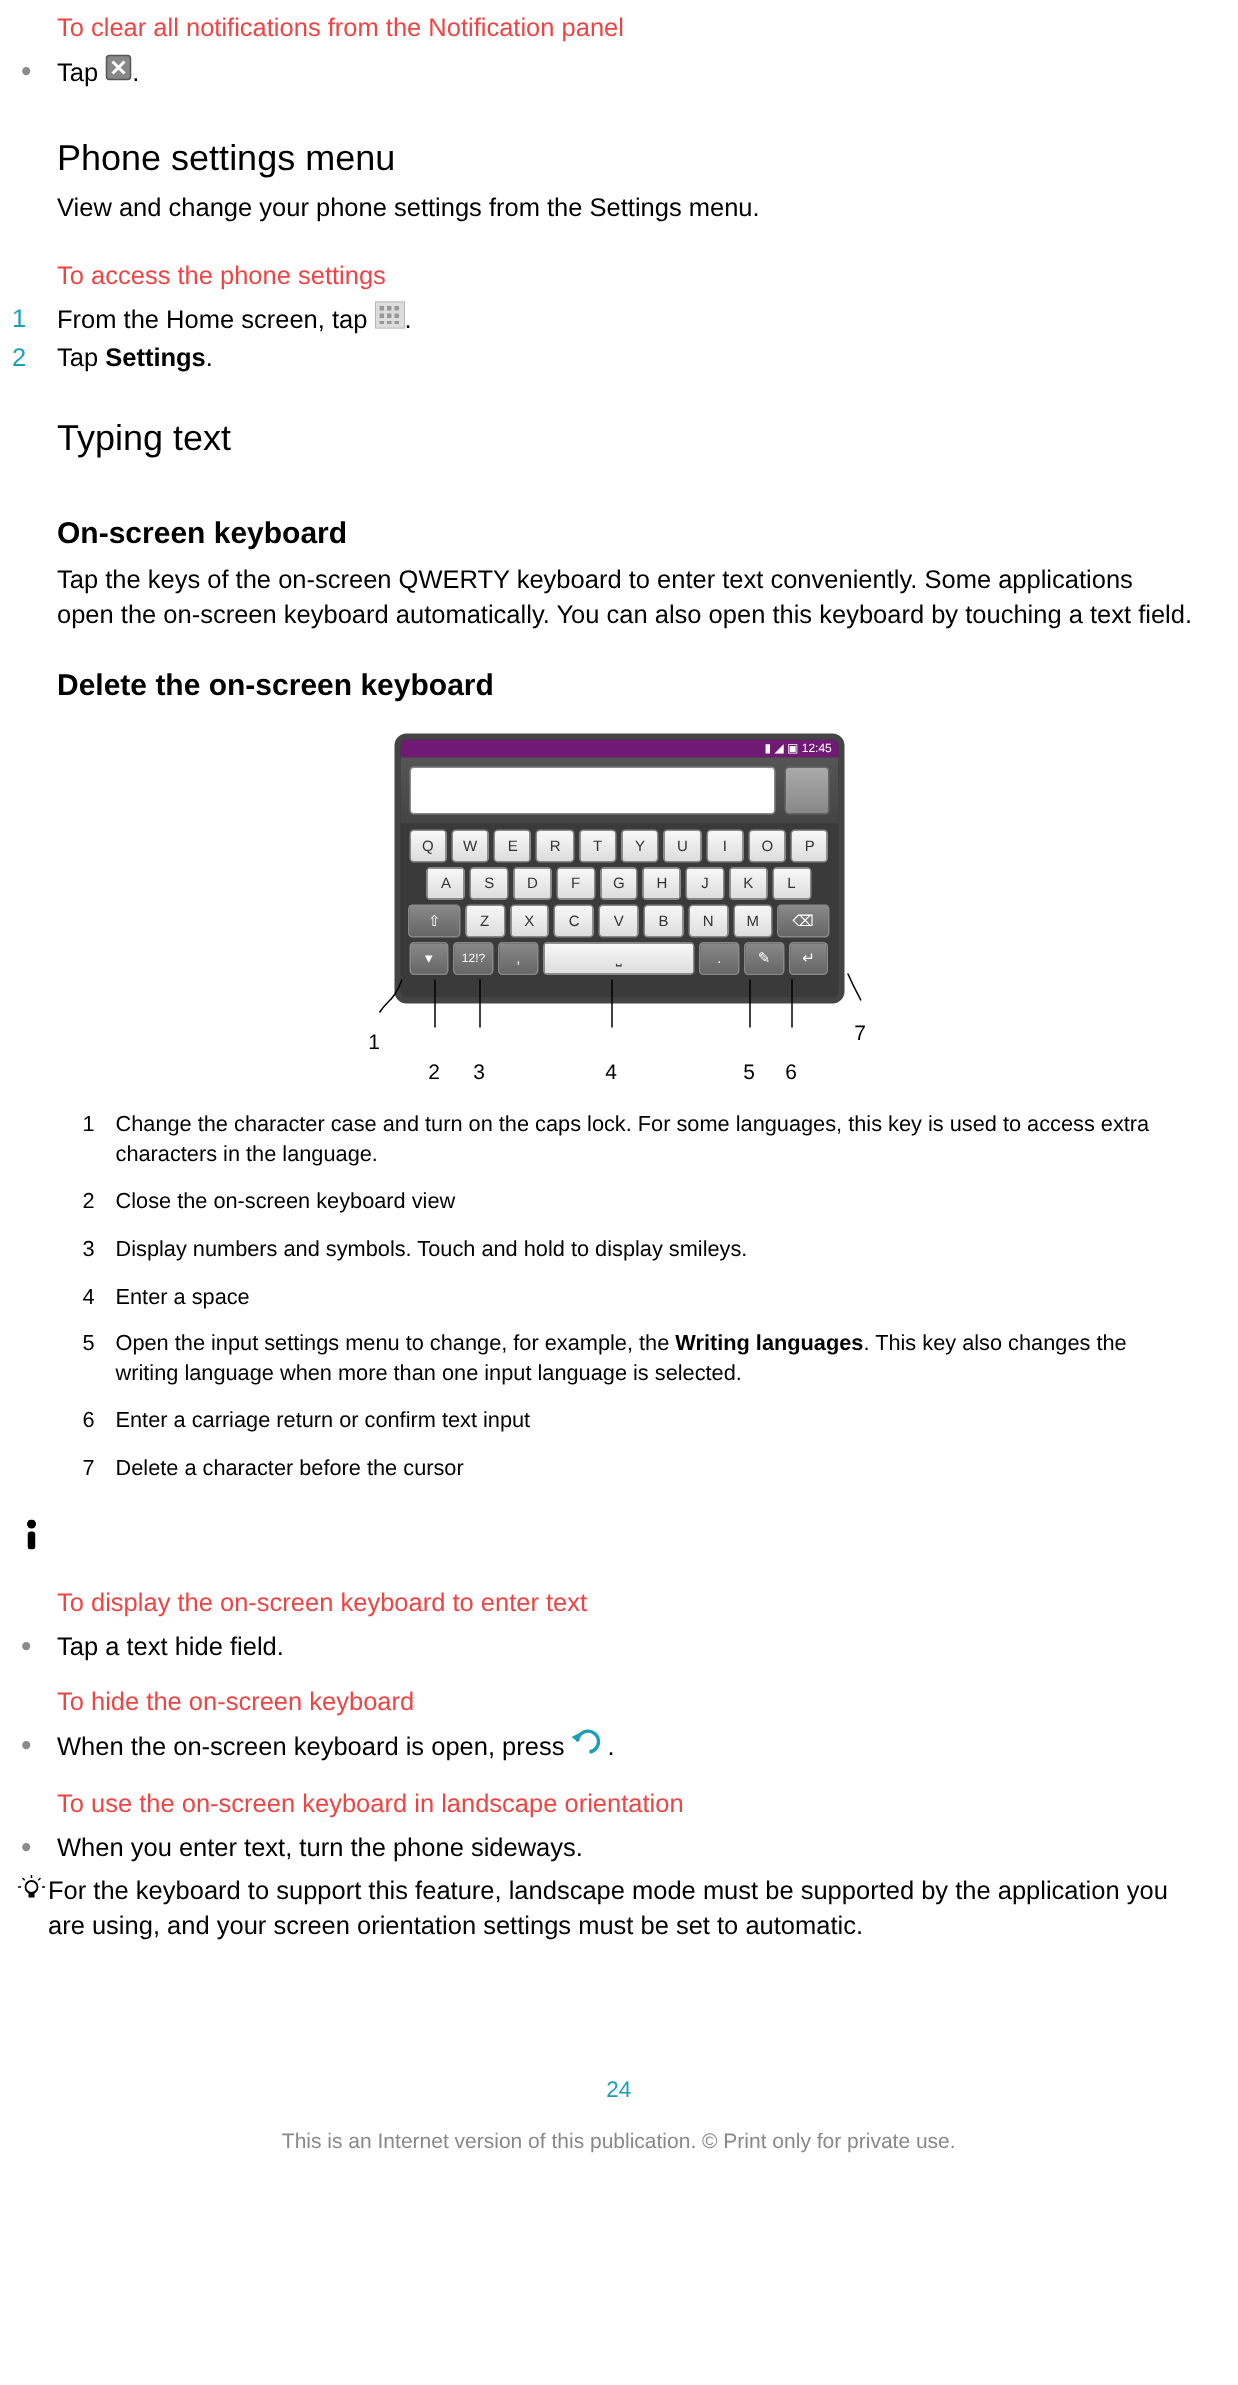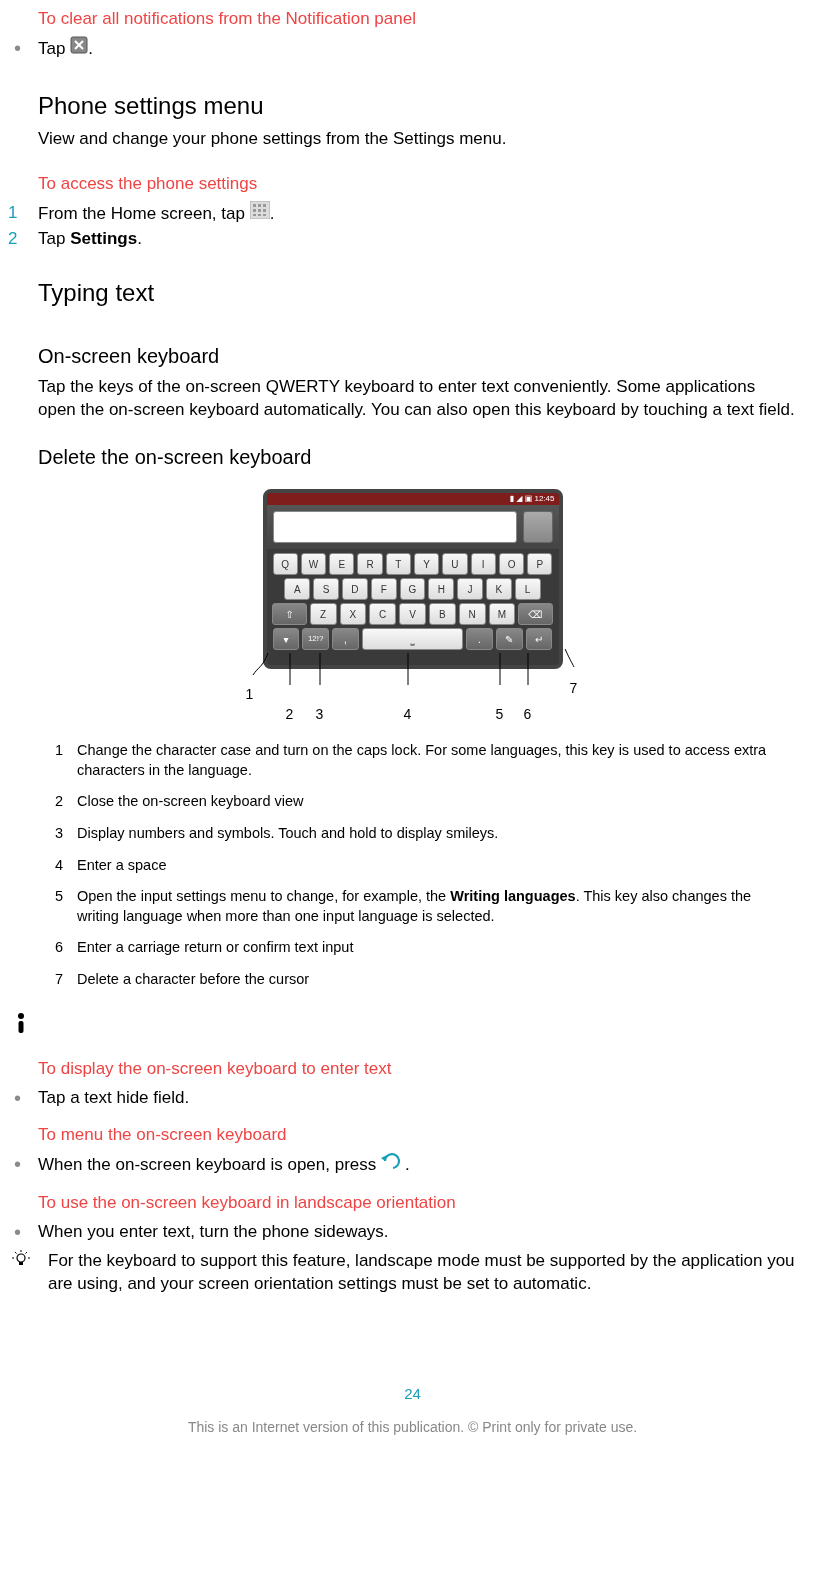--- a/index.html
+++ b/index.html
@@ -18,21 +18,21 @@
     font-weight: normal;
     margin: 8px 0 6px 38px;
   }
   .h1 {
     font-size: 24px;
     font-weight: normal;
     margin: 28px 0 6px 38px;
   }
   .h2 {
     font-size: 20px;
-    font-weight: normal;
+    font-weight: bold;
     margin: 34px 0 6px 38px;
   }
   .body-text {
     margin: 0 30px 0 38px;
   }
   .bullet-row {
     display: flex;
     align-items: flex-start;
     margin: 2px 30px 2px 14px;
   }
@@ -73,21 +73,21 @@
     height: 180px;
     border: 4px solid #444;
     border-radius: 8px;
     background: #3a3a3a;
     position: relative;
     margin: 0 auto;
     overflow: hidden;
   }
   .status-bar {
     height: 12px;
-    background: #7f1d1d;
+    background: #701a75;
     color: #fff;
     font-size: 8px;
     text-align: right;
     padding: 1px 4px 0 0;
   }
   .text-field-area {
     height: 44px;
     background: linear-gradient(#555,#444);
     padding: 6px;
     display: flex;
@@ -146,21 +146,21 @@
     display: flex;
     align-items: flex-start;
     margin: 24px 30px 10px 12px;
     gap: 10px;
   }
   .note-icon { width: 18px; flex-shrink: 0; text-align: center; }
   .tip-row {
     display: flex;
     align-items: flex-start;
     margin: 6px 30px 10px 12px;
-    gap: 18px;
+    gap: 2px;
   }
   .page-num {
     text-align: center;
     color: #1a9fb8;
     font-size: 15px;
     margin-top: 88px;
   }
   .footer {
     text-align: center;
     color: #888;
@@ -335,21 +335,21 @@
         <rect x="3.5" y="8" width="5" height="12" rx="2" fill="#000"></rect>
       </svg></div>
 </div>
 
 <div class="section-heading teal" style="margin-top:18px">To display the on-screen keyboard to enter text</div>
 <div class="bullet-row">
   <div class="bullet-marker">•</div>
   <div class="bullet-text">Tap a text hide field.</div>
 </div>
 
-<div class="section-heading teal" style="margin-top:14px">To menu the on-screen keyboard</div>
+<div class="section-heading teal" style="margin-top:14px">To hide the on-screen keyboard</div>
 <div class="bullet-row">
   <div class="bullet-marker">•</div>
   <div class="bullet-text">
     <span>When the on-screen keyboard is open, press </span><span class="inline-icon"><svg width="24" height="18" viewBox="0 0 24 18">
           <path d="M4 9 A 7 7 0 1 1 12 16" fill="none" stroke="#1a9fb8" stroke-width="2.2"></path>
           <path d="M4 9 L 0 6 L 6 3 Z" fill="#1a9fb8"></path>
         </svg></span><span>.</span>
   </div>
 </div>
 

